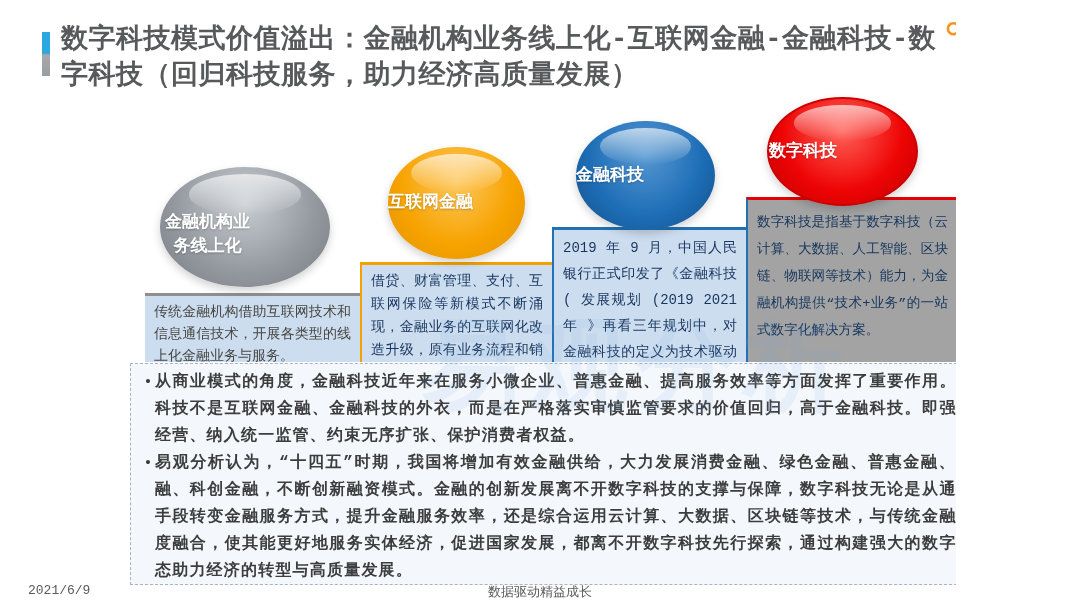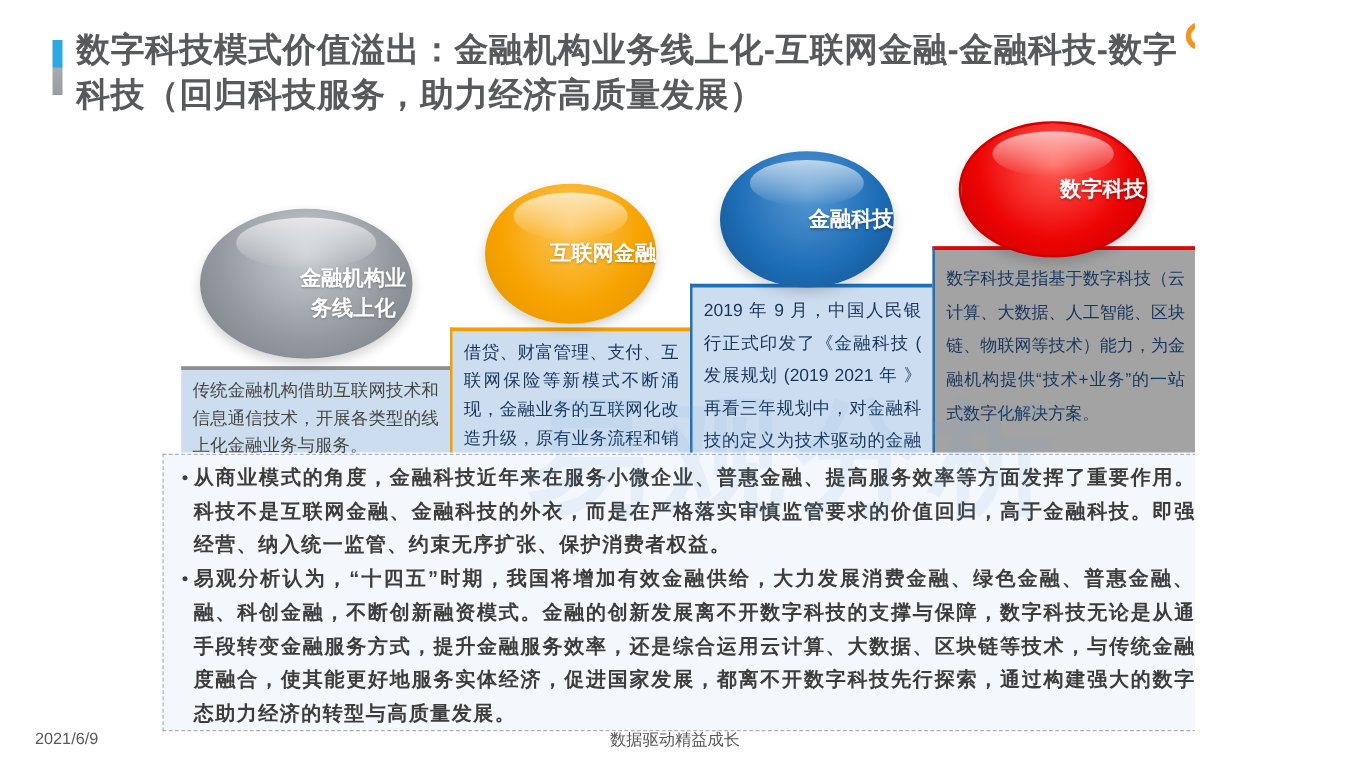--- a/index.html
+++ b/index.html
@@ -1,17 +1,17 @@
 <!DOCTYPE html>
 <html><head>
 <meta charset="utf-8">
 <style>
   html,body{margin:0;padding:0;background:#fff;}
   .slide{position:relative;width:956px;height:608px;background:#ffffff;overflow:hidden;
-         font-family:Liberation Sans, sans-serif;border-radius:11px;}
+         font-family:Liberation Mono, monospace;border-radius:11px;}
 
   
   .accent{position:absolute;left:42px;top:32px;width:8px;height:44px;
           background:linear-gradient(180deg,#2da7df 0%,#2da7df 48%,#a7a9ac 52%,#9a9da0 100%);}
   .title{position:absolute;left:61px;top:22px;width:884px;margin:0;
          font-size:27px;line-height:36px;font-weight:bold;color:#58595b;letter-spacing:0.5px;}
   .logo{position:absolute;left:945px;top:16px;width:128px;text-align:center;line-height:1;}
   .logo-top{display:flex;align-items:center;justify-content:center;gap:16px;}
   .logo-en{font-size:23px;font-weight:bold;font-style:italic;color:#1b75bb;letter-spacing:0;}
   .logo-cn{margin-top:4px;font-size:17px;font-weight:bold;color:#1b75bb;letter-spacing:3px;}
@@ -21,21 +21,21 @@
   .step .desc{margin:0;padding:5px 9px;font-size:14px;font-weight:500;text-align:justify;}
   .s0{left:145px;top:293px;width:215px;height:69px;}
   .s0 .desc{line-height:22px;}
   .s1{left:360px;top:262px;width:192px;height:100px;}
   .s1 .desc{line-height:23px;}
   .s2{left:552px;top:227px;width:194px;height:135px;}
   .s2 .desc{line-height:26px;}
   .s3{left:746px;top:197px;width:211px;height:165px;}
   .s3 .desc{line-height:27px;padding-top:9px;font-size:13.6px;}
 
-  .oval{position:absolute;border-radius:50%;display:flex;align-items:center;justify-content:flex-end;
+  .oval{position:absolute;border-radius:50%;display:flex;align-items:center;justify-content:flex-start;
         box-shadow:0 4px 9px rgba(0,0,0,.18);}
   .oval::before{content:'';position:absolute;left:17%;top:6%;width:66%;height:34%;border-radius:50%;
         background:linear-gradient(180deg,rgba(255,255,255,.66),rgba(255,255,255,0));}
   .oval-label{position:relative;z-index:2;color:#fff;font-weight:bold;font-size:17px;
         line-height:24px;text-align:center;text-shadow:0 1px 2px rgba(0,0,0,.25);}
   .o0{left:160px;top:167px;width:170px;height:120px;}
   .o0 .oval-label{width:95px;margin-top:15px;}
   .o1{left:388px;top:147px;width:137px;height:112px;}
   .o2{left:576px;top:121px;width:139px;height:109px;}
   .o3{left:767px;top:97px;width:147px;height:105px;}

